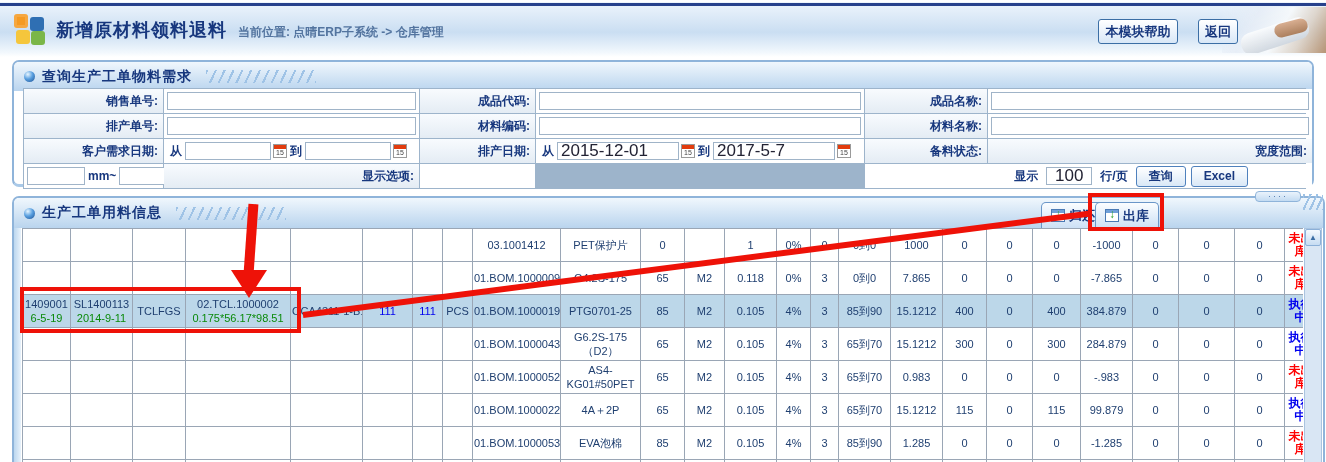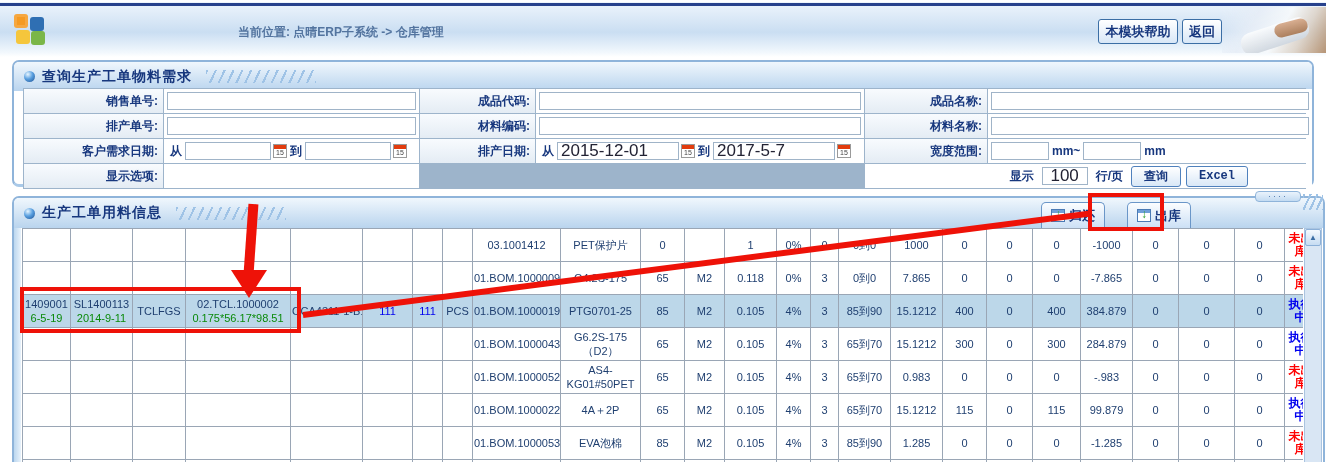--- a/index.html
+++ b/index.html
@@ -21,21 +21,21 @@
   .page-title { position:absolute; left:56px; top:16px; font-size:18px; font-weight:bold; color:#17377e; letter-spacing:1px; }
   .crumb { position:absolute; left:238px; top:22px; font-size:12px; font-weight:bold; color:#53749f; }
   .photo { position:absolute; right:0; top:5px; width:104px; height:46px; overflow:hidden; opacity:.9; }
   .photo .bg { position:absolute; inset:0; background:linear-gradient(120deg, rgba(255,255,255,0) 0%, #e7eef7 30%, #f7fafc 55%, #ddd3c8 75%, #b08a67 100%); }
   .photo .sleeve { position:absolute; left:18px; top:18px; width:70px; height:22px; background:linear-gradient(#ffffff,#cfd6de); border-radius:10px; transform:rotate(-18deg); }
   .photo .hand { position:absolute; left:52px; top:14px; width:34px; height:14px; background:linear-gradient(#d9a987,#a9764f); border-radius:7px; transform:rotate(-14deg); }
   .topbtn { position:absolute; top:17px; height:25px; border:1px solid #3b6ea5; border-radius:3px;
     background:linear-gradient(#ffffff,#d8e7f7); color:#17377e; font-size:13px; font-weight:bold;
     display:flex; align-items:center; justify-content:center; cursor:pointer; }
   .btn-help { right:148px; width:80px; }
-  .btn-back { right:104px; width:40px; }
+  .btn-back { right:88px; width:40px; }
 
   
   .panel { position:absolute; border:2px solid #8fb4da; background:#fff; border-radius:7px; }
   .p1 { left:12px; top:60px; width:1302px; height:127px; border-bottom:3px solid #a9c9e8; }
   .p2 { left:12px; top:196px; width:1313px; height:280px; border-radius:7px 7px 0 0; }
   .p2::before { content:''; position:absolute; left:0; top:28px; bottom:0; width:7px;
     background:linear-gradient(90deg,#bcd7ef,#e8f2fb); }
   .phead { position:relative; height:29px; background:linear-gradient(#f0f7fd,#b9d4ee); border-radius:5px 5px 0 0;
     display:flex; align-items:center; padding-left:10px; }
   .p2 .phead { height:30px; }
@@ -54,27 +54,27 @@
   .fc input { height:18px; border:1px solid #a0b4c8; font-size:17px; color:#223; padding:0 3px; font-family:inherit; width:100%; }
   .fc .short { width:86px; } .fc .mid { width:122px; } .fc .tiny { width:58px; } .fc .rows-in { width:46px; text-align:center; }
   .fc .word { margin:0 3px; font-weight:bold; color:#17377e; white-space:nowrap; }
   .cal { position:relative; width:14px; height:14px; border:1px solid #9a9a9a; background:#fff; margin-left:2px; flex:0 0 auto; cursor:pointer; }
   .cal::before { content:''; position:absolute; left:0; right:0; top:0; height:4px; background:#e23c0e; }
   .cal::after { content:'15'; position:absolute; left:0; right:0; top:4px; font-size:7px; color:#444; text-align:center; line-height:8px; }
   .dd { position:relative; width:100%; height:18px; border:1px solid #a0b4c8; background:#fff; display:flex; align-items:center; padding-left:4px; font-size:12px; color:#223; cursor:pointer; }
   .dd .arr { position:absolute; right:1px; top:1px; bottom:1px; width:16px; background:linear-gradient(#f4f9fe,#cfe0f2); border-left:1px solid #a0b4c8; font-size:8px; color:#335a8c; display:flex; align-items:center; justify-content:center; }
   .ctrl { justify-content:flex-end; padding-right:64px; gap:5px; }
   .sbtn2 { height:21px; padding:0 12px; border:1px solid #4f81bd; border-radius:3px; background:linear-gradient(#ffffff,#d9e8f7);
-    color:#17377e; font-size:12px; font-weight:bold; cursor:pointer; font-family:Liberation Mono, monospace; }
+    color:#17377e; font-size:12px; font-weight:bold; cursor:pointer; font-family:Liberation Sans, sans-serif; }
 
   
   .tab { position:absolute; bottom:0; height:26px; display:flex; align-items:center; gap:4px; padding:0 9px;
     border:1px solid #6a96c8; border-bottom:none; border-radius:5px 5px 0 0;
     background:linear-gradient(#fbfdff,#cce0f5); font-size:13px; font-weight:bold; color:#17377e; cursor:pointer; }
-  .tab-return { right:218px; } .tab-out { right:132px;margin-top:20px; }
+  .tab-return { right:218px; } .tab-out { right:164px;margin-top:20px; }
   .winicon { position:relative; width:14px; height:13px; border:1px solid #4a7ab5; background:#fff; }
   .winicon::before { content:''; position:absolute; left:0; right:0; top:0; height:3px; background:#6f9fd8; }
   .winicon::after { content:'↓'; position:absolute; left:3px; top:-3px; color:#2ca02c; font-weight:bold; font-size:12px; }
   .handle { position:absolute; right:22px; top:-7px; width:46px; height:11px; border:1px solid #8fb4da; border-radius:4px;
     background:linear-gradient(#eaf3fc,#c3dbf2); color:#4a76ad; font-size:9px; line-height:8px; text-align:center; letter-spacing:2px; }
   .corner { position:absolute; right:0; top:-4px; width:20px; height:16px;
     background:repeating-linear-gradient(115deg,#9fc3e6 0 2px, transparent 2px 6px); }
 
   
   .twrap { position:absolute; left:8px; top:30px; right:20px; bottom:0; overflow:hidden; }
@@ -101,20 +101,21 @@
 <body>
 
 <div class="banner">
   <div class="topline"></div>
   <div class="logo">
     <i class="s1"></i>
       <i class="s2"></i>
       <i class="s3"></i>
       <i class="s4"></i>
   </div>
+  <div class="page-title">新增原材料领料退料</div>
   <div class="crumb">当前位置: 点晴ERP子系统 -&gt; 仓库管理</div>
   <div class="photo">
     <div class="bg"></div>
       <div class="sleeve"></div>
       <div class="hand"></div>
   </div>
   <div class="topbtn btn-help">本模块帮助</div>
   <div class="topbtn btn-back">返回</div>
 </div>
 
@@ -163,20 +164,21 @@
     </div>
     <div class="fc lab">排产日期:</div>
     <div class="fc">
       <span class="word">从</span>
       <input class="mid" value="2015-12-01" style="">
       <span class="cal"></span>
       <span class="word">到</span>
       <input class="mid" value="2017-5-7" style="">
       <span class="cal"></span>
     </div>
+    <div class="fc lab">备料状态:</div>
 
     <div class="fc lab">宽度范围:</div>
     <div class="fc">
       <input class="tiny" style="">
       <span class="word">mm~</span>
       <input class="tiny" style="">
       <span class="word">mm</span>
     </div>
     <div class="fc lab">显示选项:</div>
     <div class="fc"></div>

